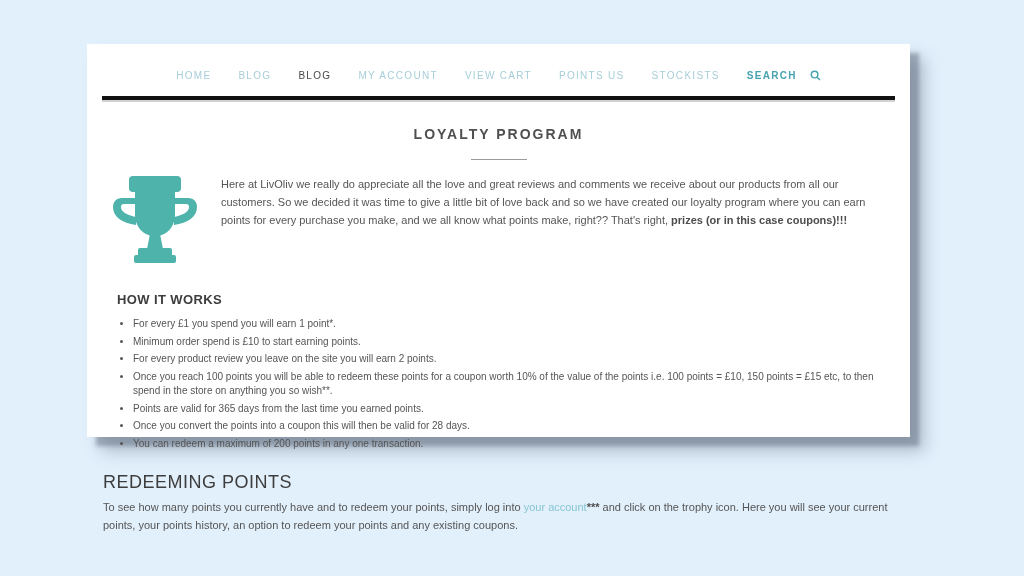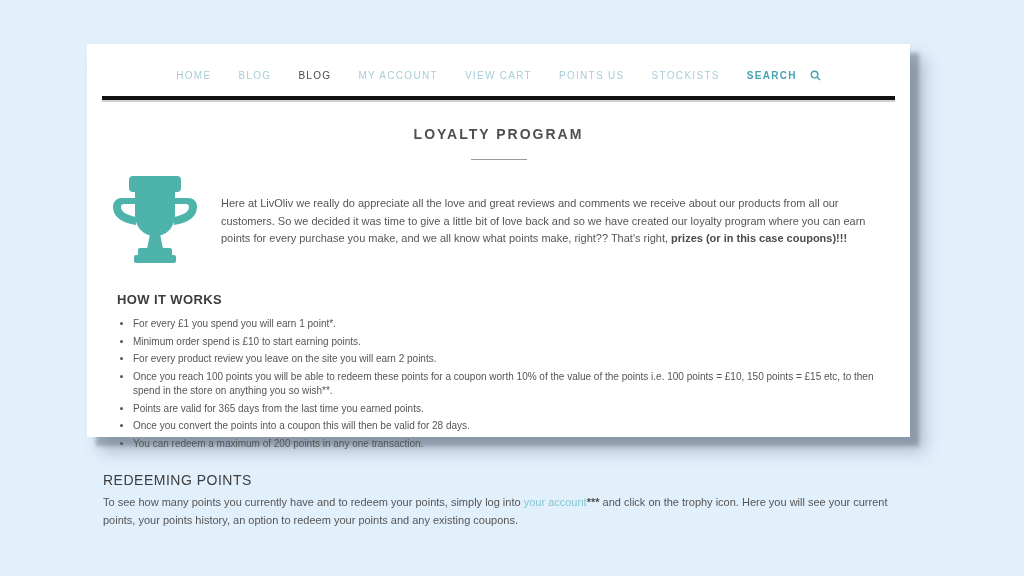--- a/index.html
+++ b/index.html
@@ -67,21 +67,21 @@
     color:#4f4f4f;
   }
   .title-rule{
     width:56px;
     height:1px;
     background:#9b9b9b;
     margin:17px auto 0 auto;
   }
   .intro-row{
     display:flex;
-    align-items:center;
+    align-items:flex-start;
     gap:16px;
     padding:11px 18px 0 18px;
   }
   .trophy{
     flex:none;
     width:100px;
     height:96px;
     color:var(--accent-teal);
   }
   .intro-text{
@@ -105,21 +105,21 @@
     padding-left:46px;
     padding-right:35px;
     font-size:10px;
     line-height:1.45;
     color:var(--body-text);
   }
   .how-list li{ margin-bottom:3px; }
   .redeem-section{ margin-top:21px; }
   .redeem-heading{
     margin-left:16px;
-    font-size:14px;
+    font-size:18px;
     font-weight:normal;
     letter-spacing:0.5px;
     color:var(--heading-text);
   }
   .redeem-text{
     margin:5px 16px 0 16px;
     font-size:11px;
     line-height:1.65;
     color:var(--body-text);
   }

